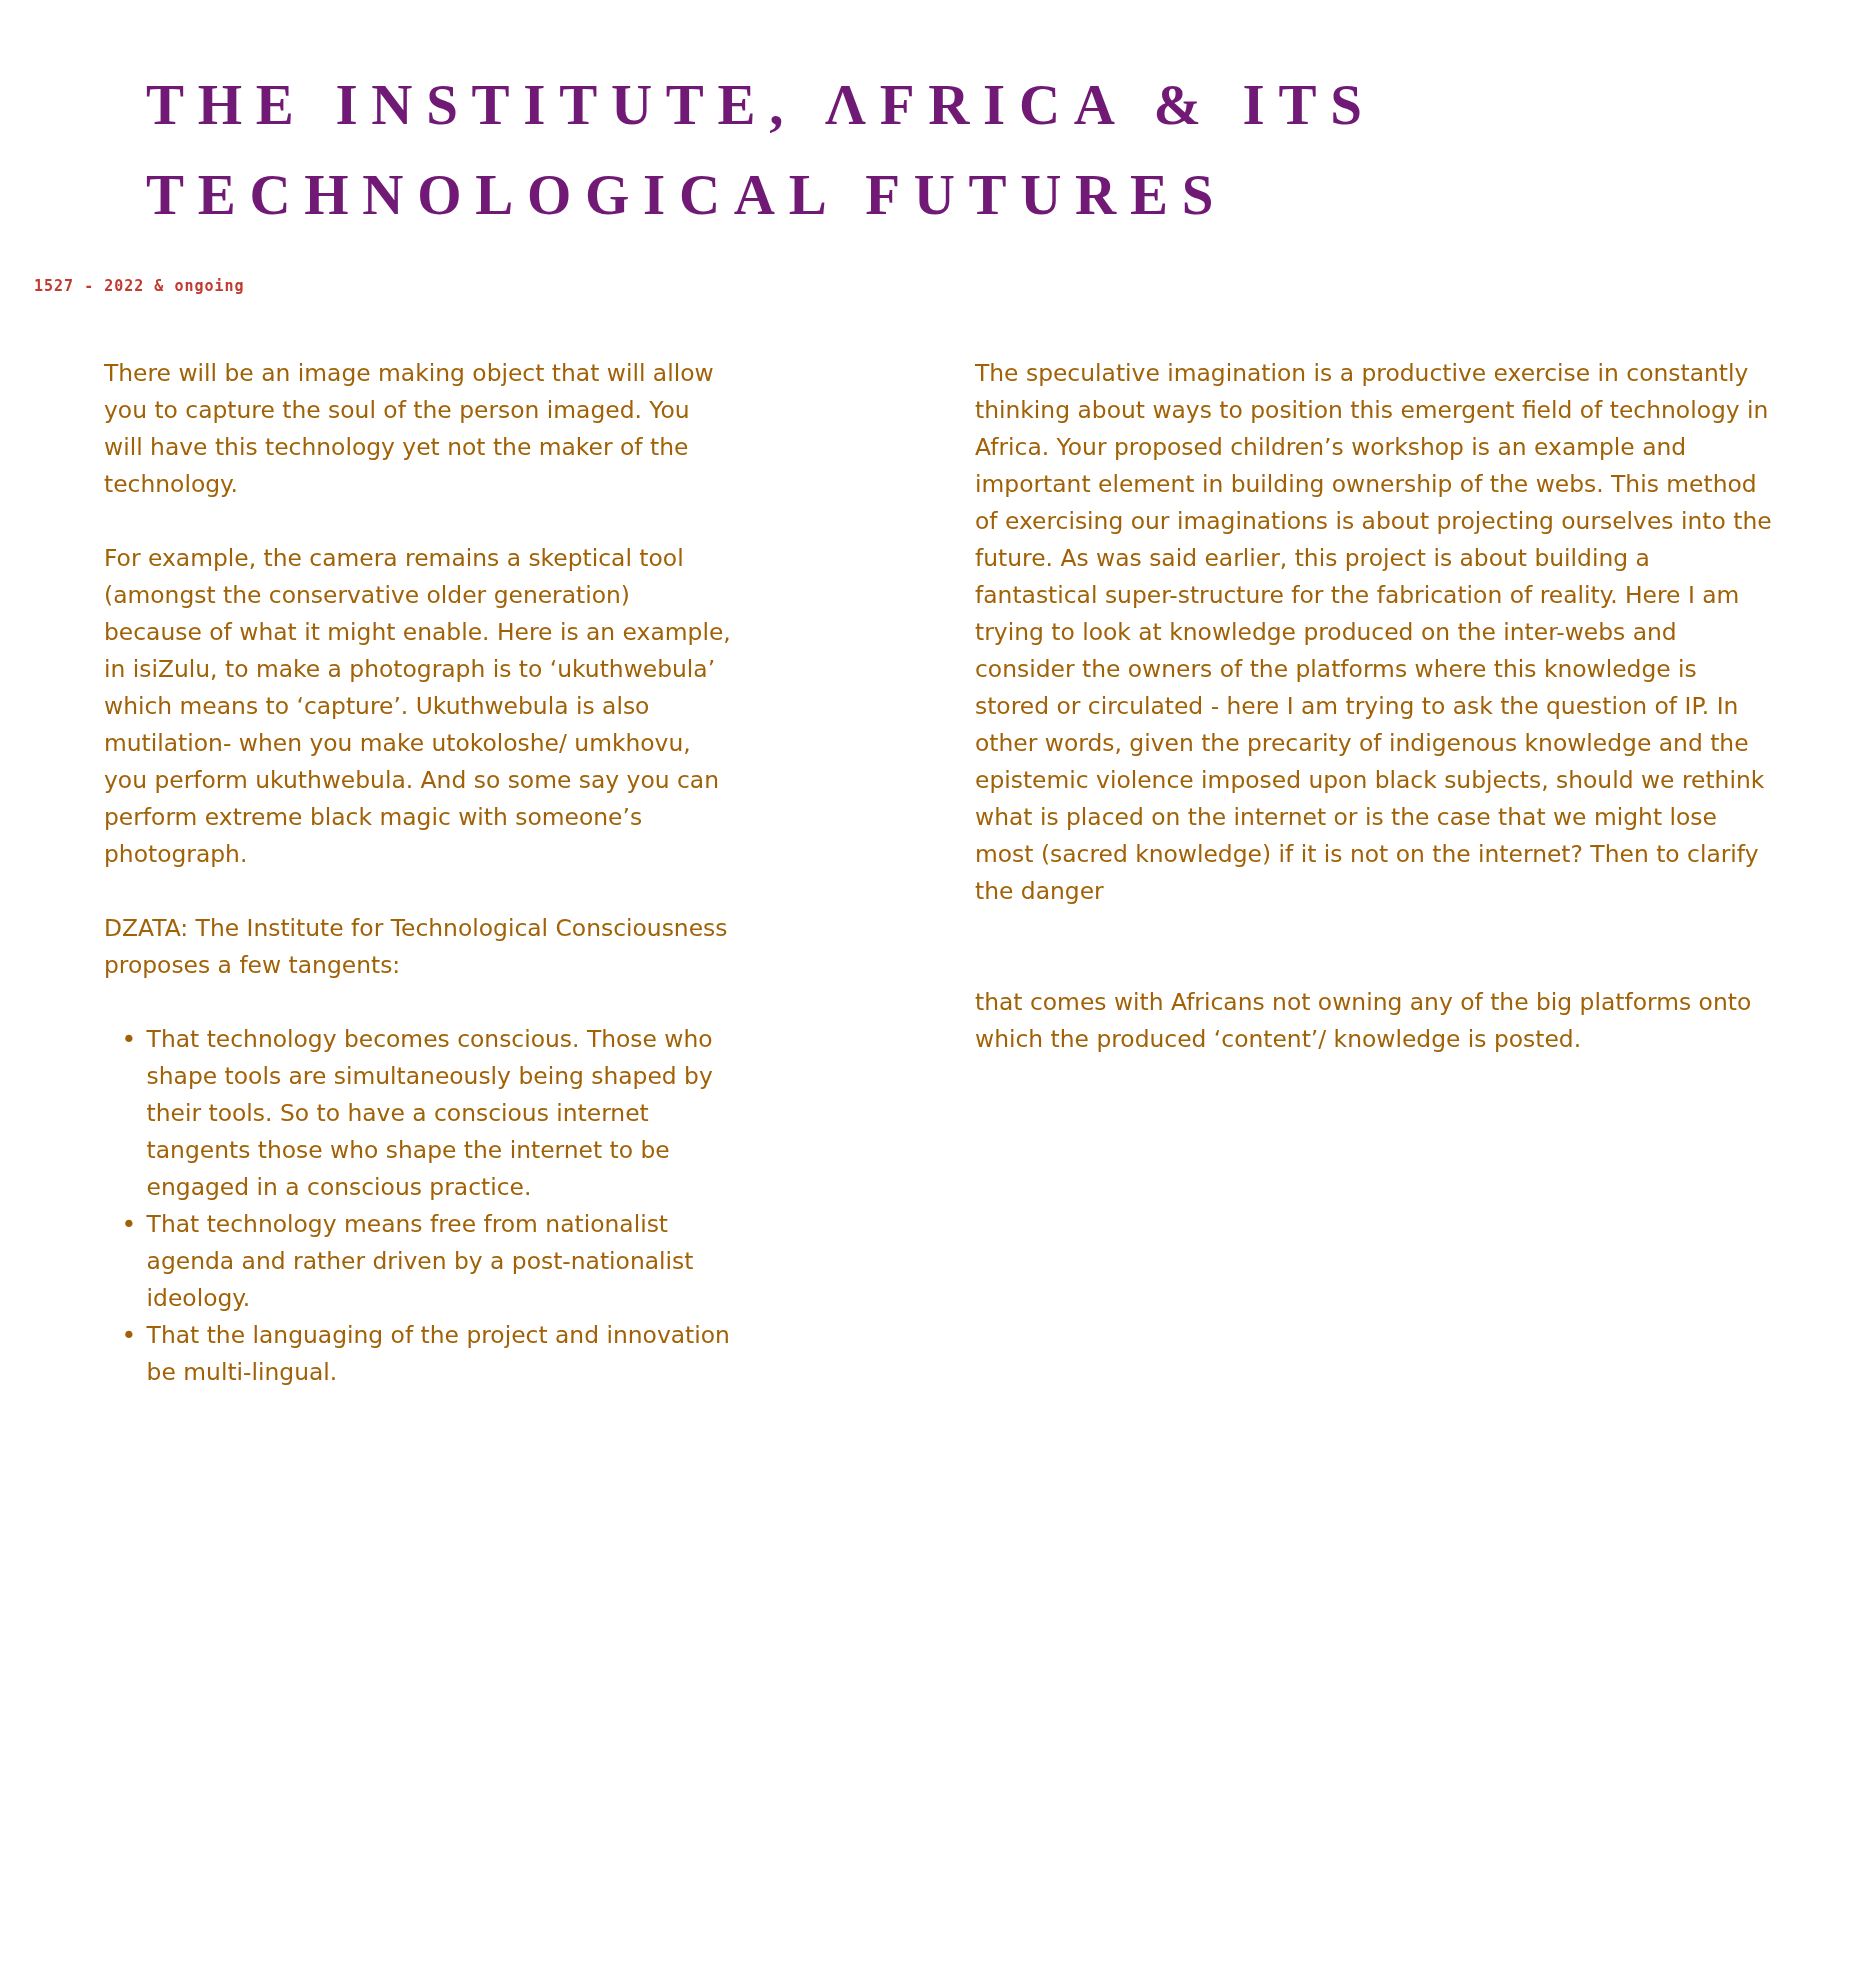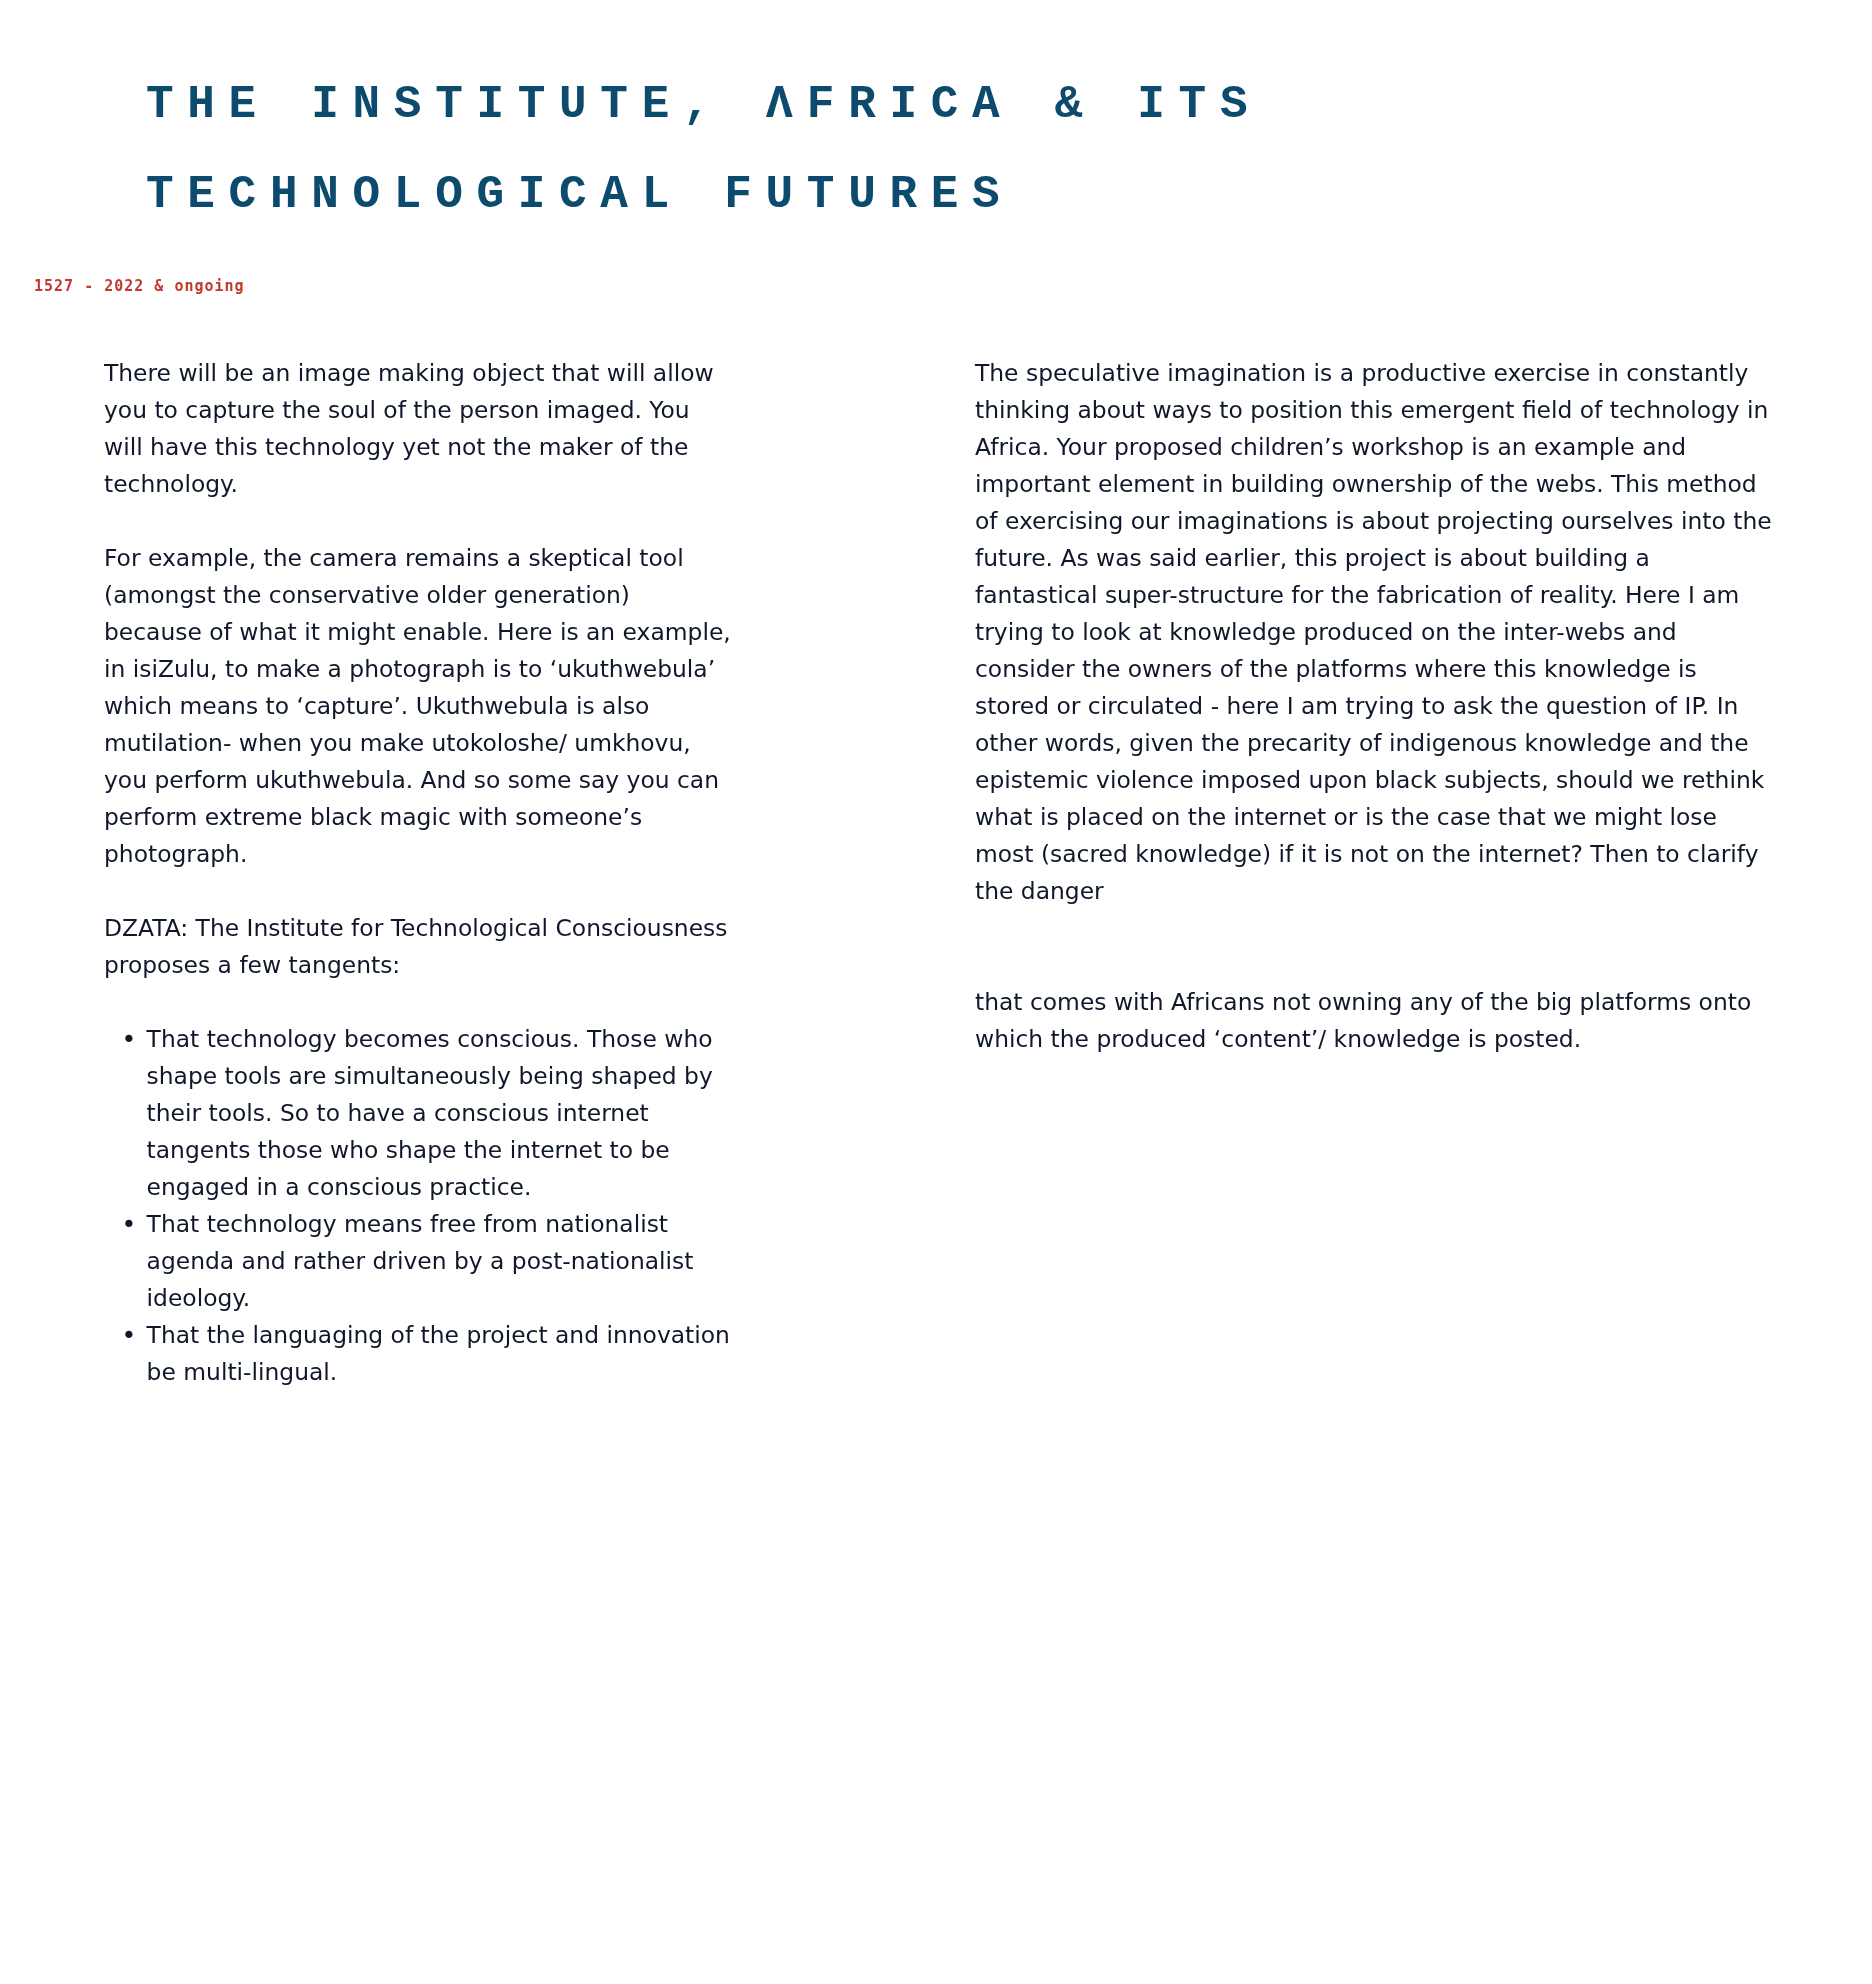--- a/index.html
+++ b/index.html
@@ -13,26 +13,26 @@
   }
   .page {
     width: 1872px;
     min-height: 1985px;
     background: #ffffff;
     padding-top: 60px;
   }
   
   .header { margin-left: 146px; }
   .title {
-    font-family: Liberation Mono, monospace;
+    font-family: Liberation Serif, serif;
     font-weight: 700;
-    font-size: 46px;
+    font-size: 57px;
     line-height: 90px;
     letter-spacing: 13.7px;
-    color: #0c4a6e;
+    color: #701a75;
     text-transform: uppercase;
   }
   .title .t-line { display: block; white-space: nowrap; }
   .subtitle {
     margin-left: -112px;   
     margin-top: 37px;
     font-family: "DejaVu Sans Mono", monospace;
     font-weight: 700;
     font-size: 15px;
     letter-spacing: 1px;
@@ -41,21 +41,21 @@
   }
   
   .columns {
     display: flex;
     margin-top: 60px;
     padding-left: 104px;
   }
   .col {
     font-size: 23.4px;
     line-height: 37px;
-    color: #0f172a;
+    color: #a16207;
   }
   .col-left  { width: 629px; }
   .col-right { width: 800px; margin-left: 242px; }
   .col p { margin: 0 0 37px 0; }
   .col p:last-child { margin-bottom: 0; }
   .bullet-list {
     list-style: none;
     margin: 0;
     padding: 0 0 0 17.6px;
   }

